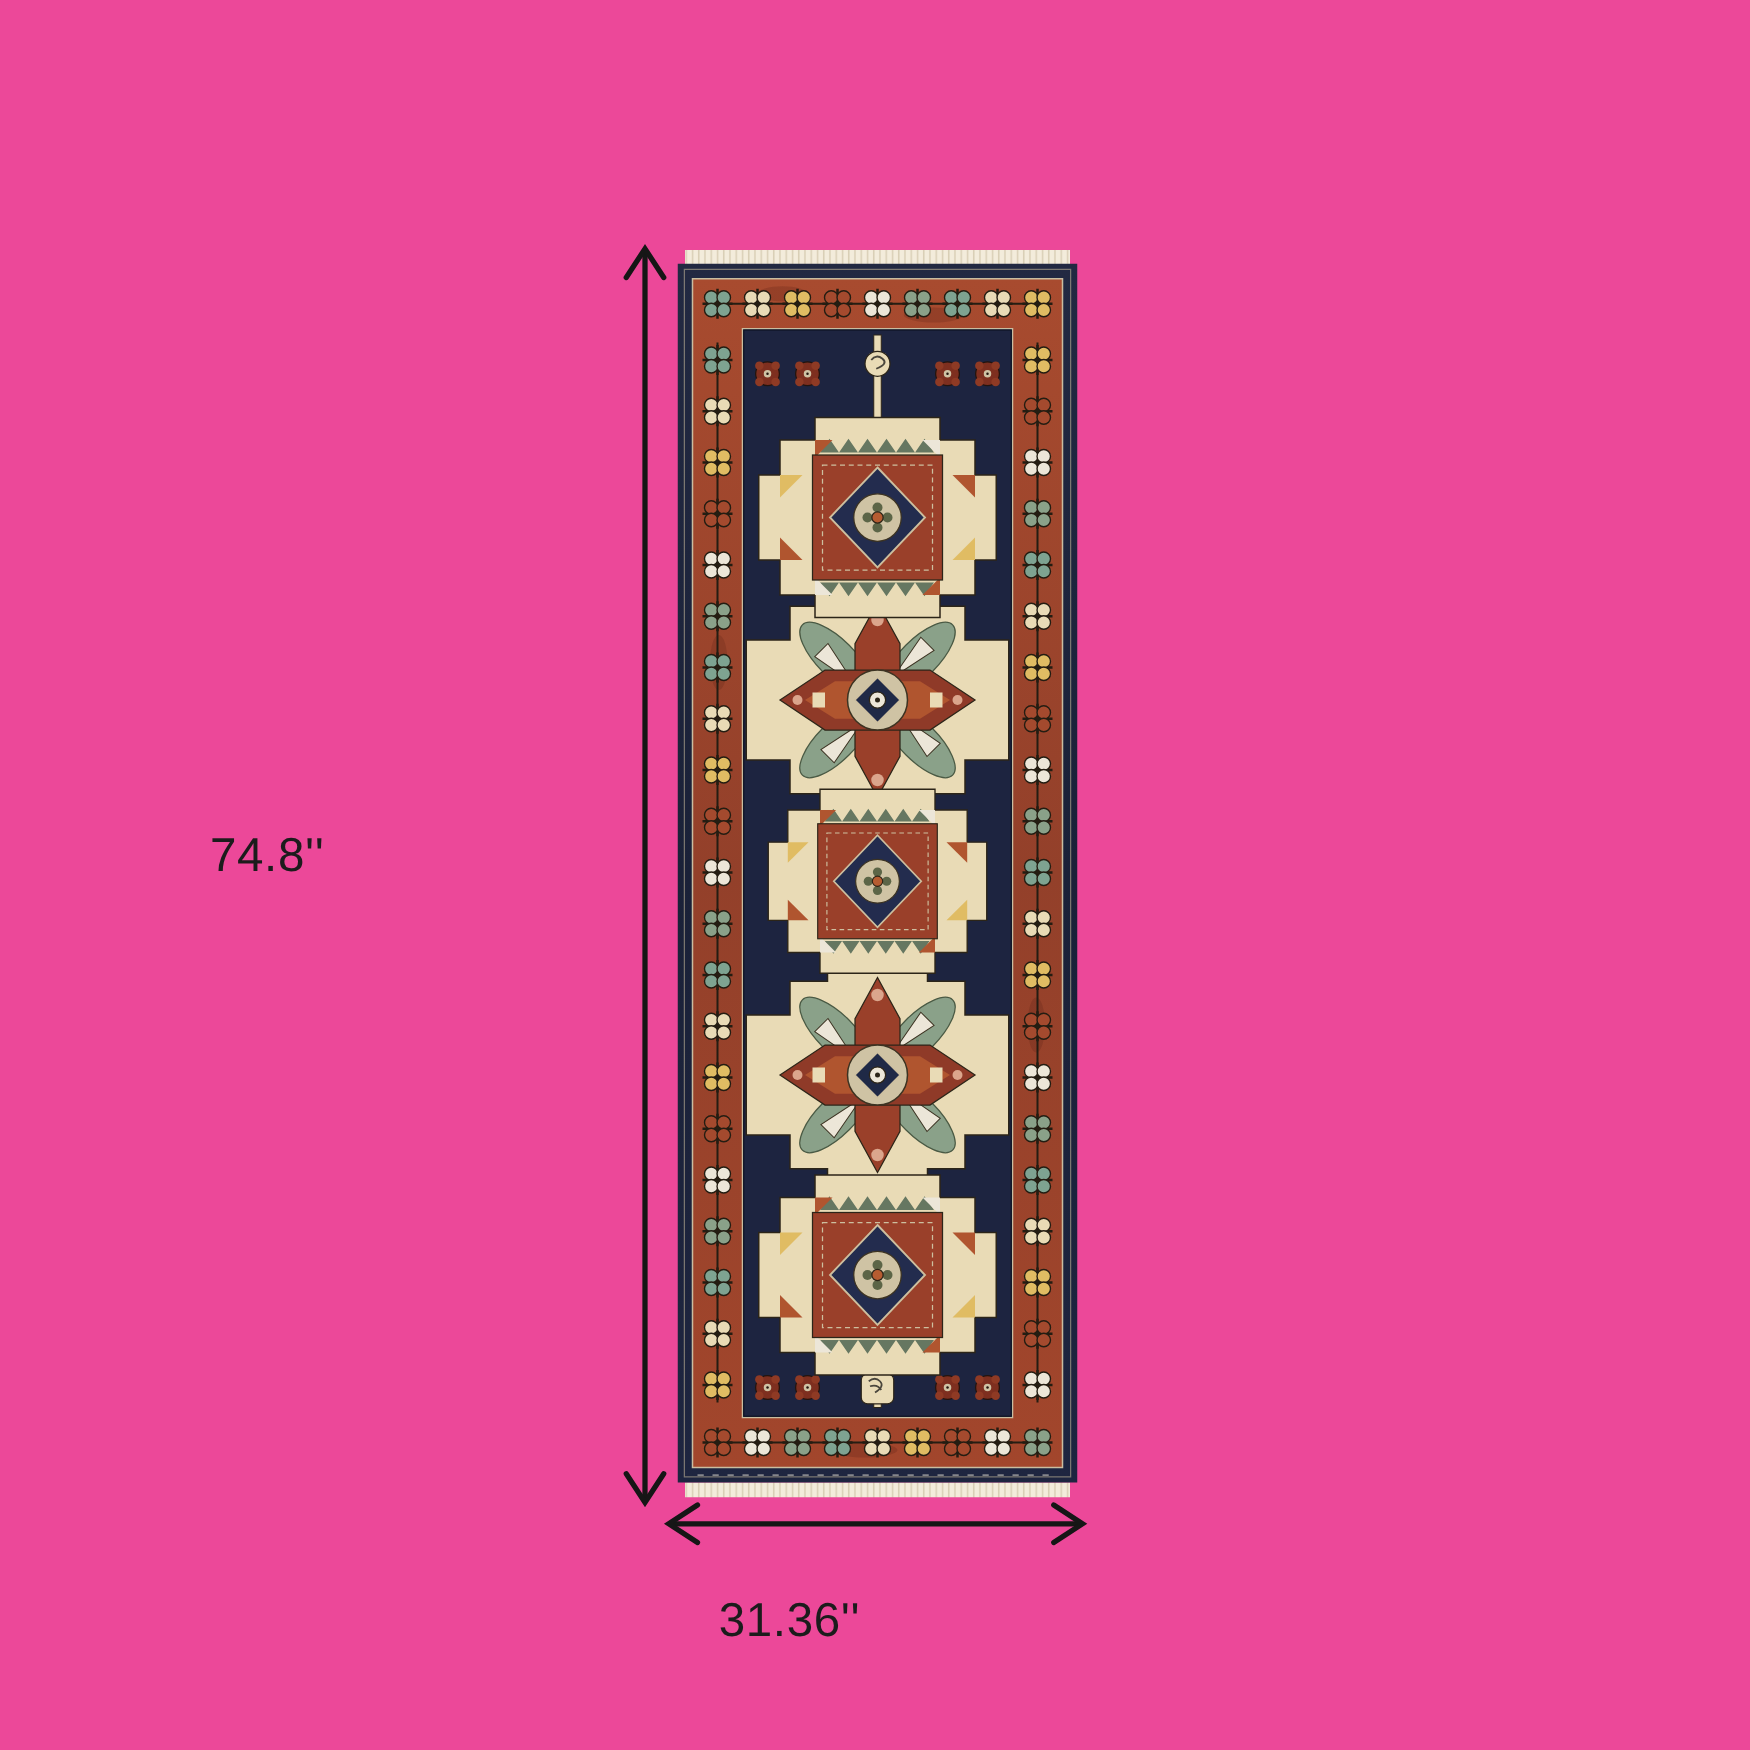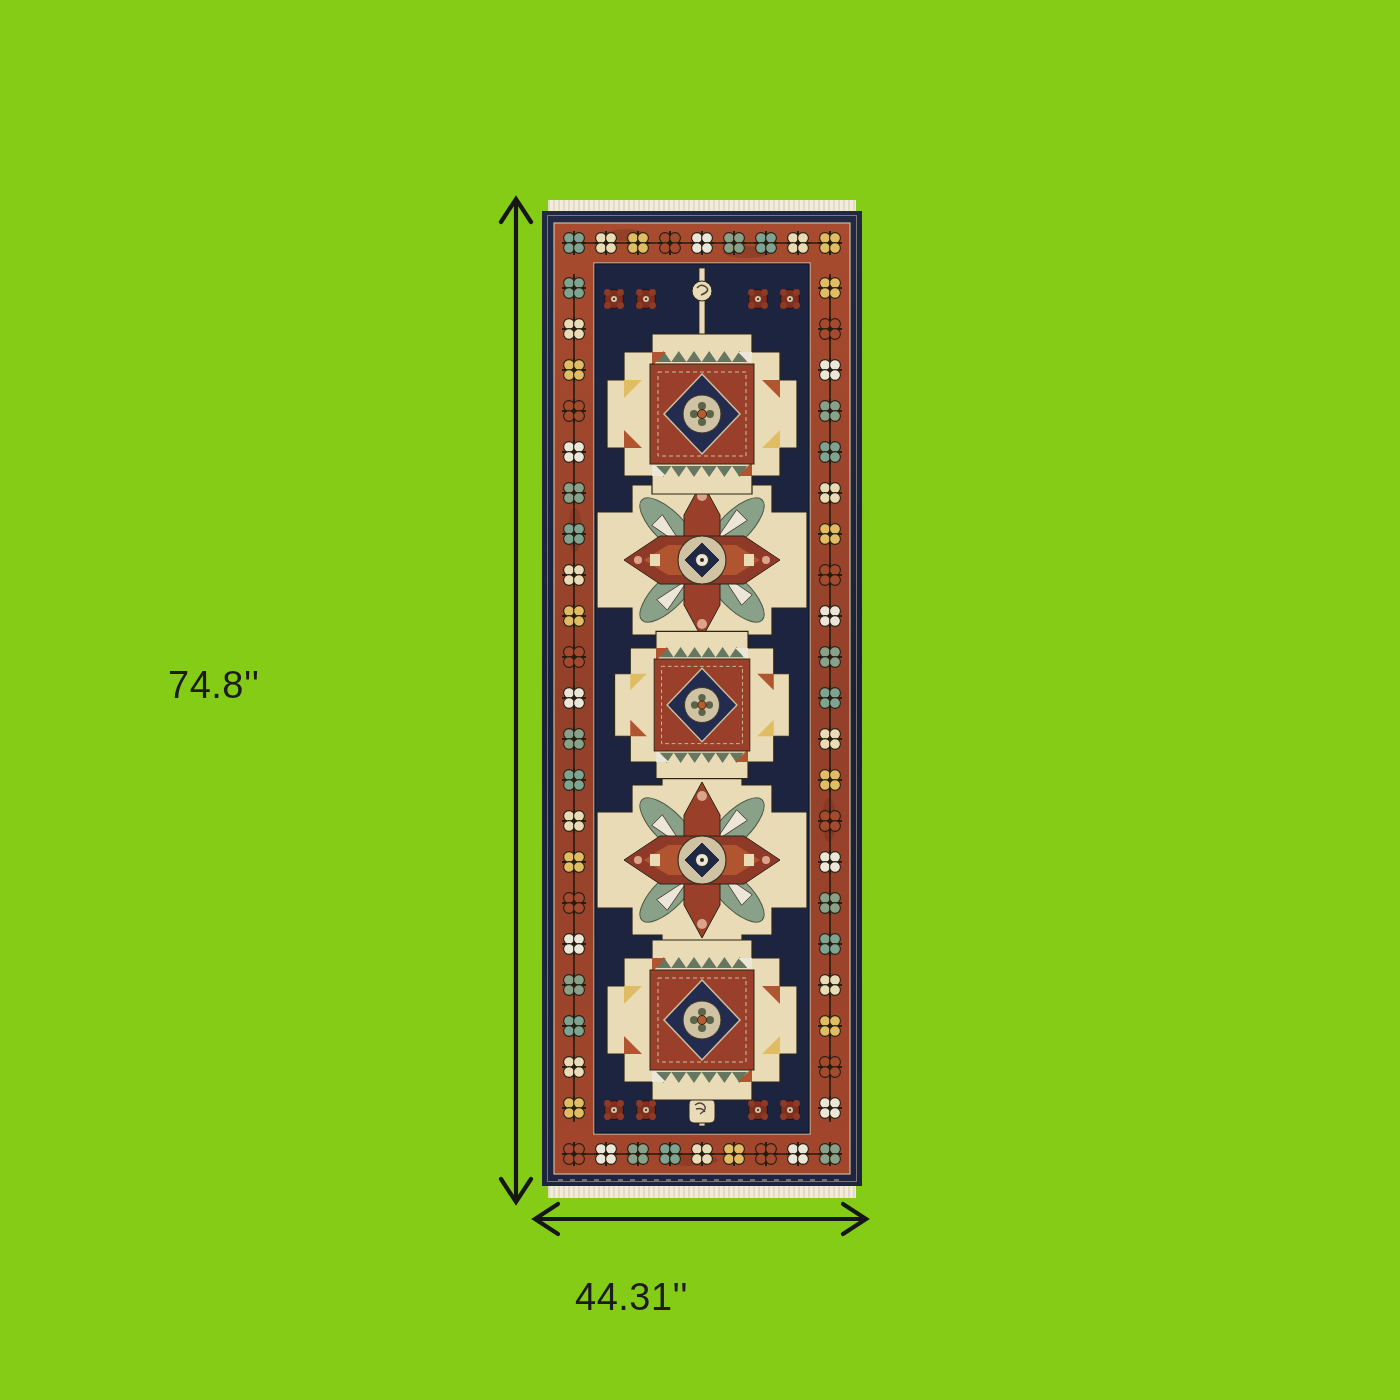--- a/index.html
+++ b/index.html
@@ -4,21 +4,21 @@
 <style>
   :root{
     --navy:#1d2440; --navy_dark:#161c30; --rust:#a2462c; --rust_dark:#8d3a26;
     --panel_red:#9a402a; --dark_red:#7e2f1f; --cream:#e9dbb6; --beige:#cfc3a4;
     --ivory:#f3ecdb; --yellow:#e0bc63; --teal:#7ea391; --sage:#8aa189;
     --white:#ece6d8; --red:#a44a2e; --peach:#dba58c; --outline:#2c2518;
     --arrow-color:#161616; --label-color:#1c1c1c;
   }
   html,body{margin:0;padding:0;}
   body{font-family:"Liberation Sans", sans-serif;}
-  .stage{position:relative;width:1400px;height:1400px;background:#84cc16;overflow:hidden;}
+  .stage{position:relative;width:1400px;height:1400px;background:#ec4899;overflow:hidden;}
   .rug{position:absolute;left:542px;top:200px;width:320px;height:998px;}
   .overlay{position:absolute;left:0;top:0;width:1400px;height:1400px;pointer-events:none;}
   .dim-label{position:absolute;color:var(--label-color);font-size:38px;letter-spacing:.5px;white-space:nowrap;}
   .dim-label.height{left:168px;top:664px;}
   .dim-label.width{left:575px;top:1276px;}
 </style>
 </head>
 <body>
 
 <div class="stage">
@@ -243,15 +243,15 @@
       </g>
       <g>
         <line x1="537" y1="1219" x2="864" y2="1219"></line>
         <polyline points="558,1204 535,1219 558,1234"></polyline>
         <polyline points="843,1204 866,1219 843,1234"></polyline>
       </g>
     </g>
   </svg>
 
   <div class="dim-label height">74.8''</div>
-  <div class="dim-label width">44.31''</div>
+  <div class="dim-label width">31.36''</div>
 
 </div>
 
 </body></html>

